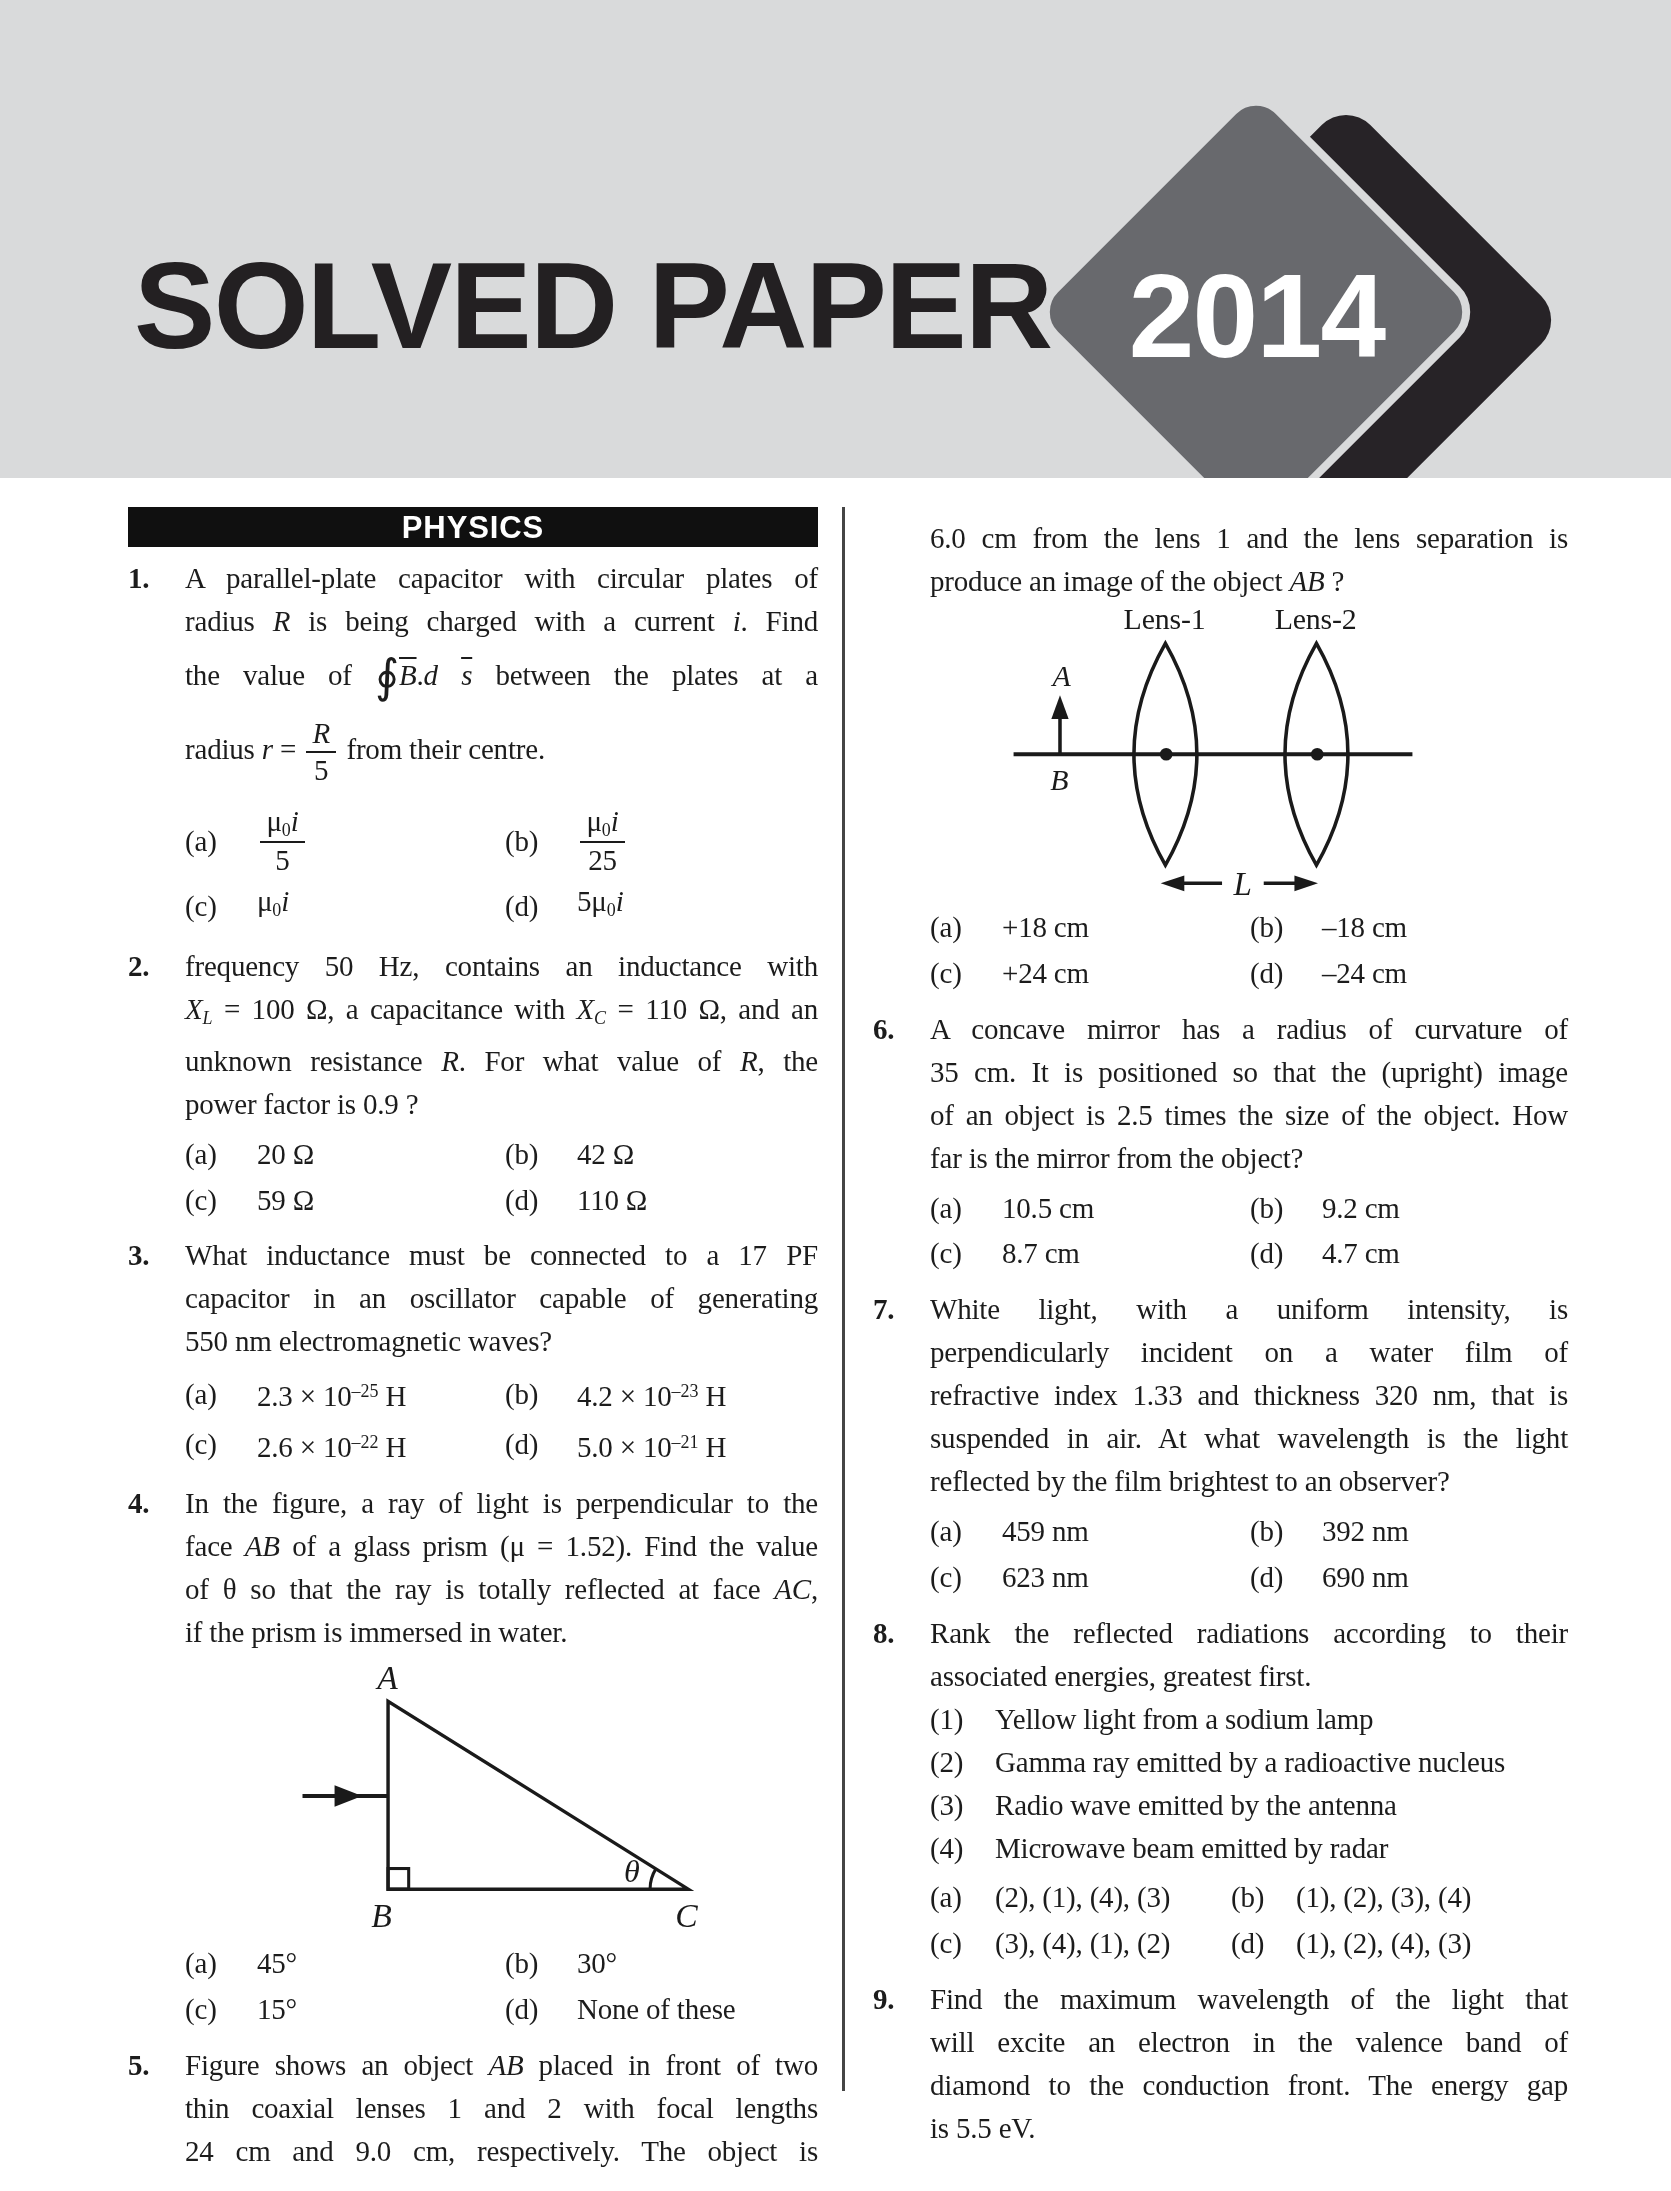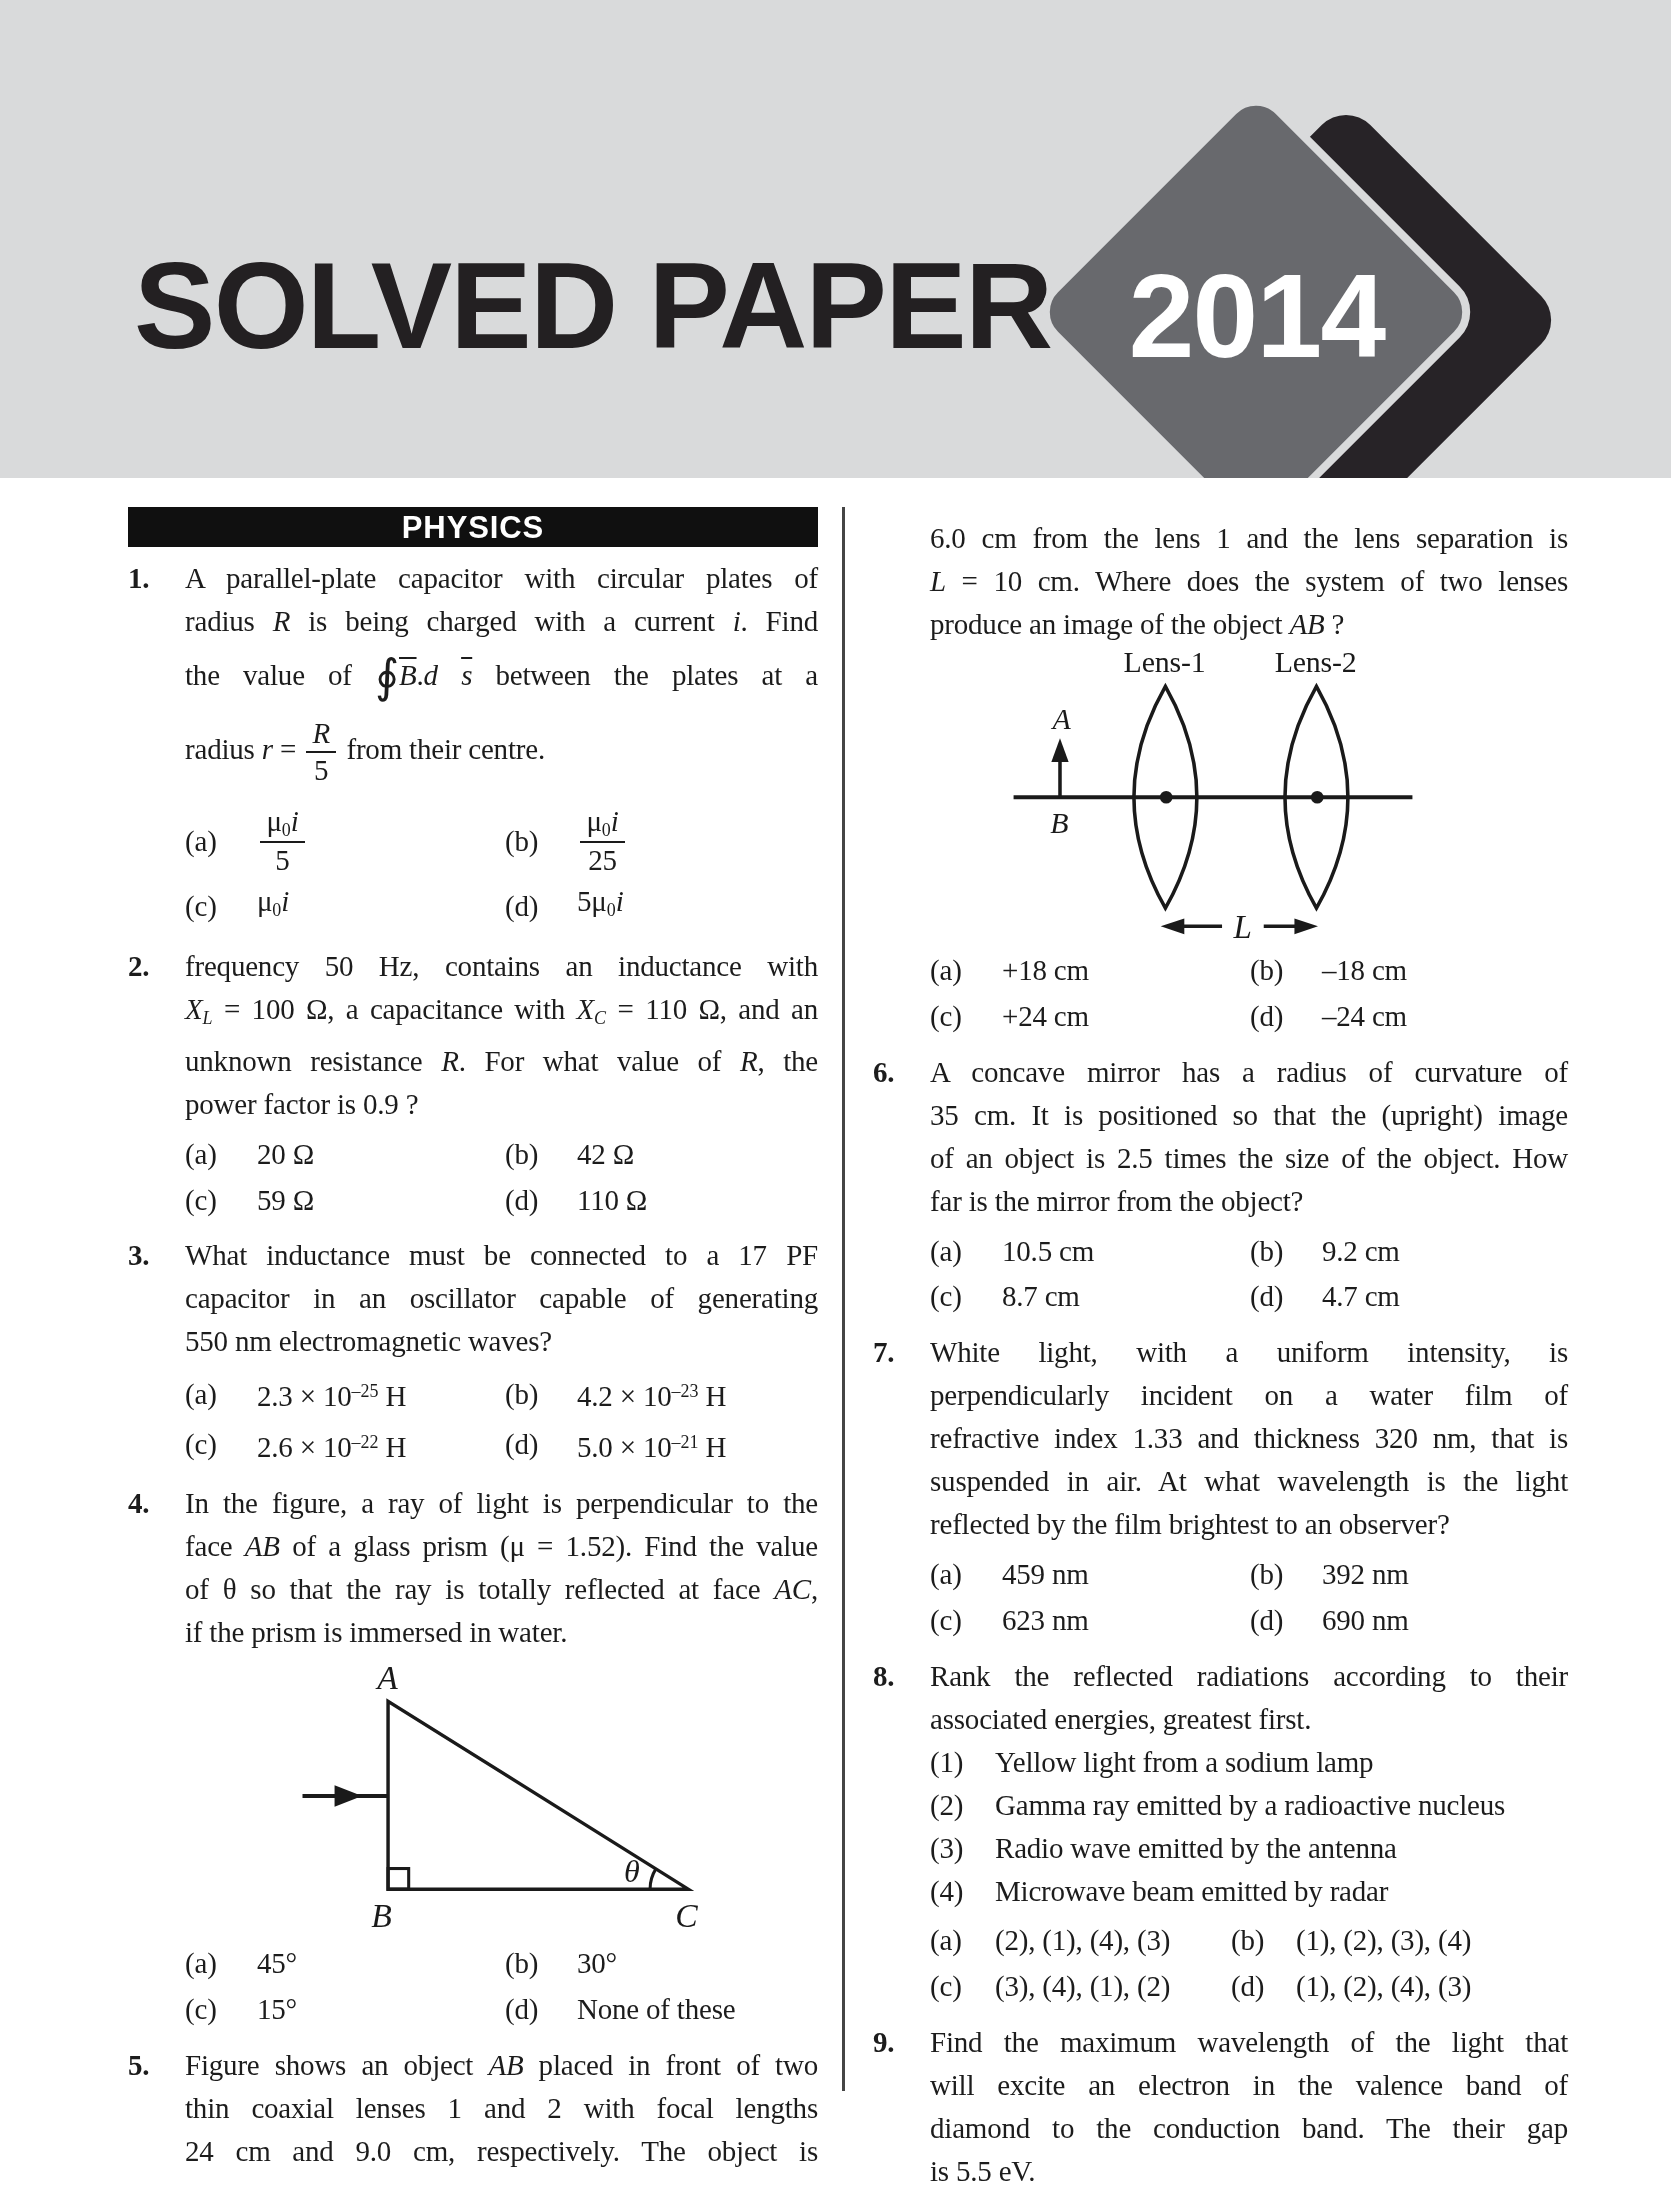--- a/index.html
+++ b/index.html
@@ -236,21 +236,20 @@
       </div>
     </div>
 </div>
 
 <div class="col right" id="colR">
   <div id="qR">
       <div class="q">
         <div class="qnum"></div>
         <div class="qbody">
           <div class="ln j">6.0 cm from the lens 1 and the lens separation is</div>
-          <div class="ln j"><i>L</i> = 10 cm. Where does the system of two lenses</div>
           <div class="ln">produce an image of the object <i>AB</i> ?</div>
           <div class="figwrap lens">
   <svg viewBox="0 0 511 372" style="font-size:34px">
     <text x="194" y="28" font-size="38" text-anchor="middle">Lens-1</text>
     <text x="386" y="28" font-size="38" text-anchor="middle">Lens-2</text>
     <line class="sk" x1="2" y1="187" x2="509" y2="187" stroke-width="5"></line>
     <path class="sk" d="M195,46 Q275,187 195,328 Q115,187 195,46 Z" stroke-width="4.5"></path>
     <path class="sk" d="M387,46 Q467,187 387,328 Q307,187 387,46 Z" stroke-width="4.5"></path>
     <circle cx="196" cy="187" r="8" fill="#1a1a1a"></circle>
     <circle cx="388" cy="187" r="8" fill="#1a1a1a"></circle>
@@ -395,19 +394,19 @@
               </div>
             </div>
           </div>
         </div>
       </div>
       <div class="q">
         <div class="qnum">9.</div>
         <div class="qbody">
           <div class="ln j">Find the maximum wavelength of the light that</div>
           <div class="ln j">will excite an electron in the valence band of</div>
-          <div class="ln j">diamond to the conduction band. The their gap</div>
+          <div class="ln j">diamond to the conduction front. The energy gap</div>
           <div class="ln">is 5.5 eV.</div>
         </div>
       </div>
     </div>
 </div>
 
 
 </body></html>

